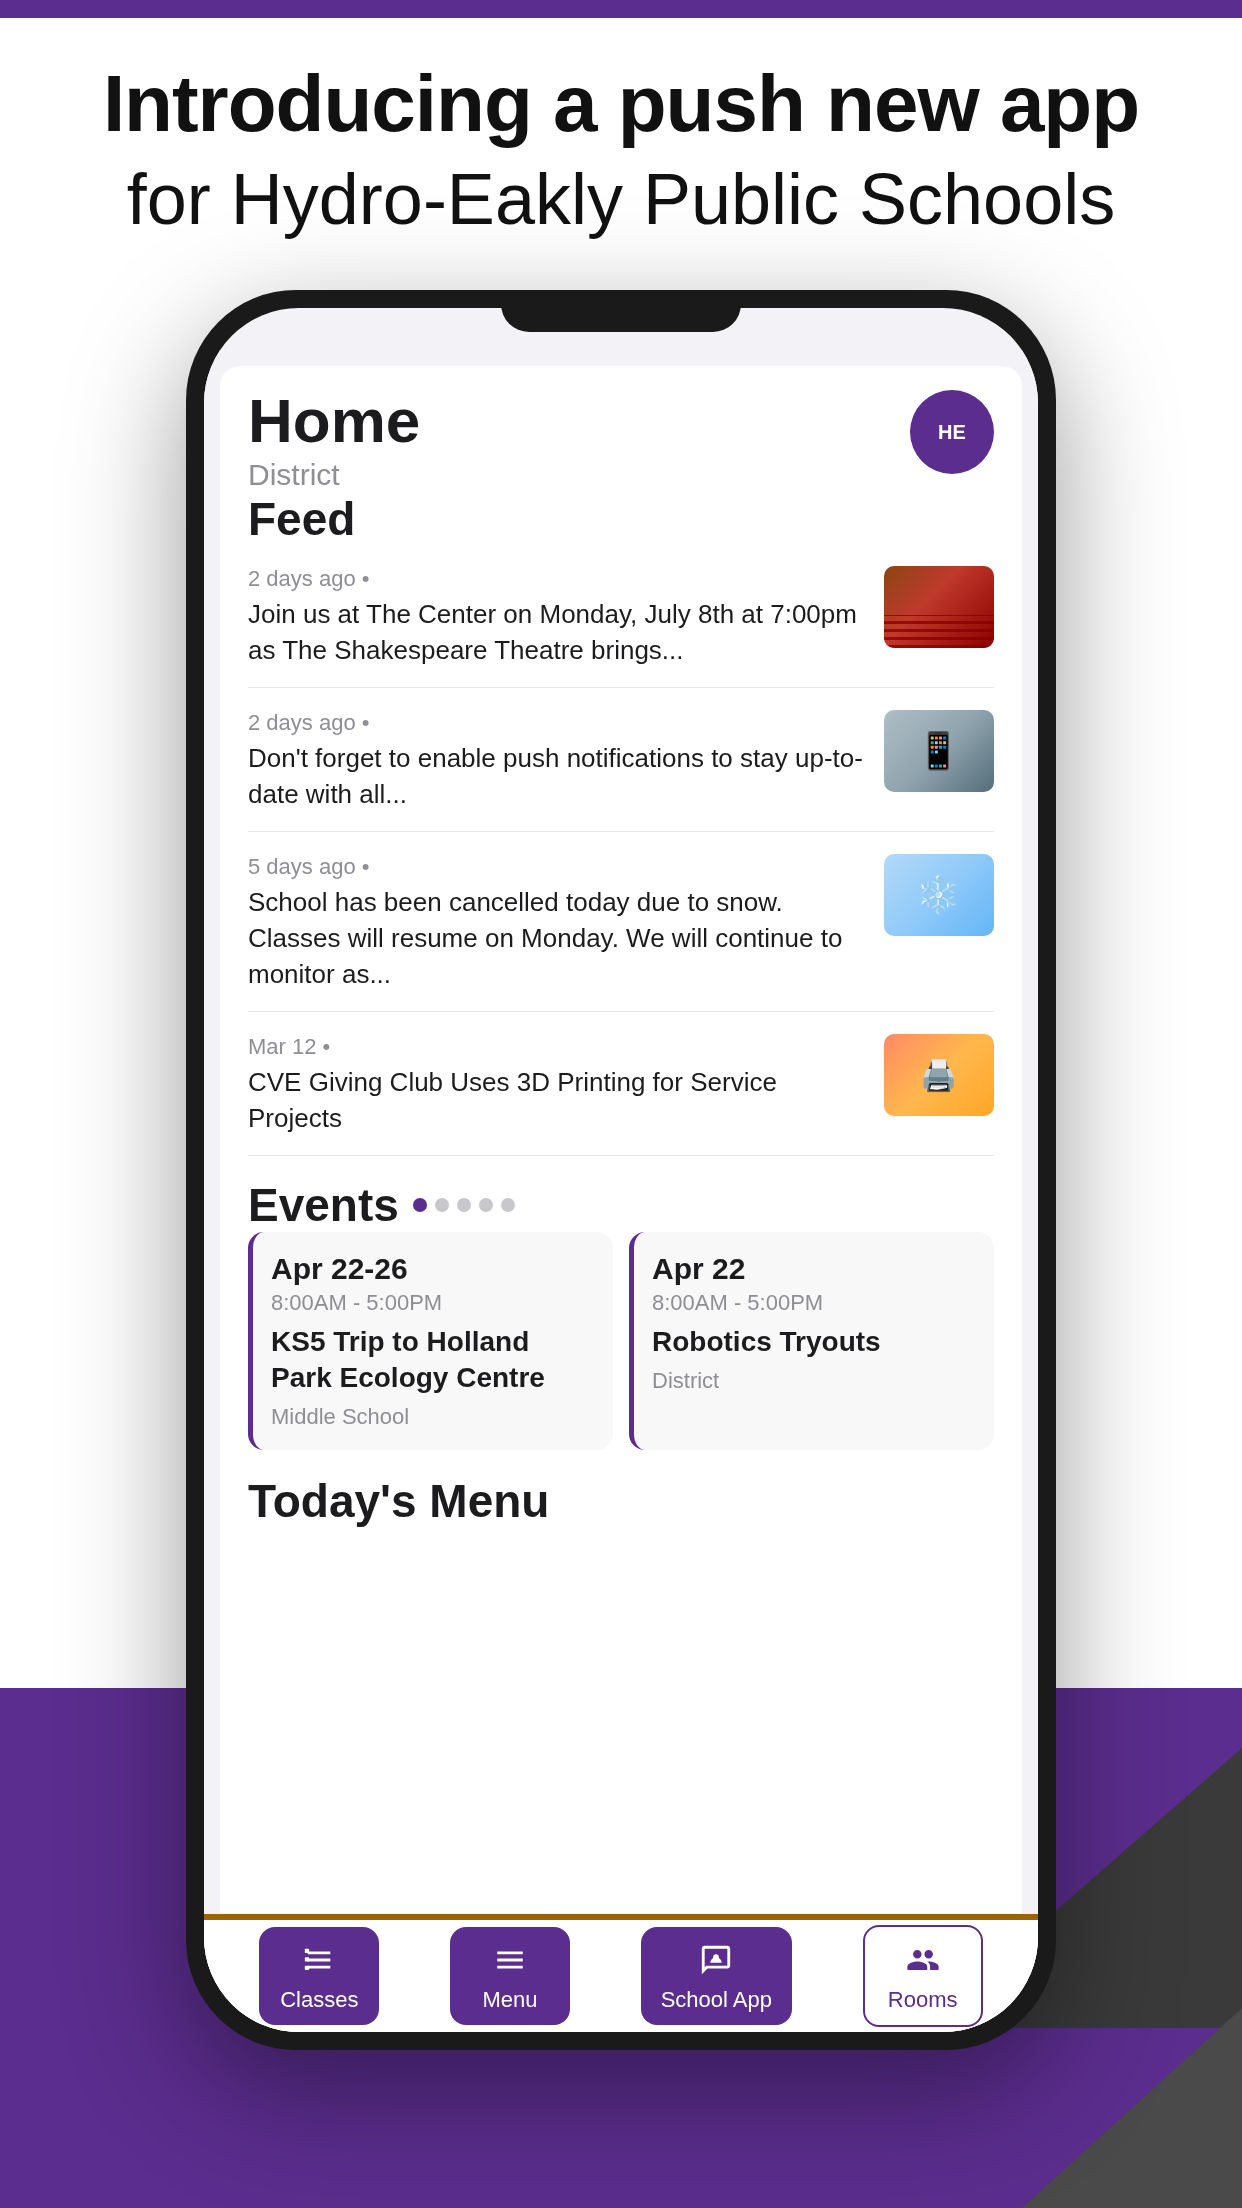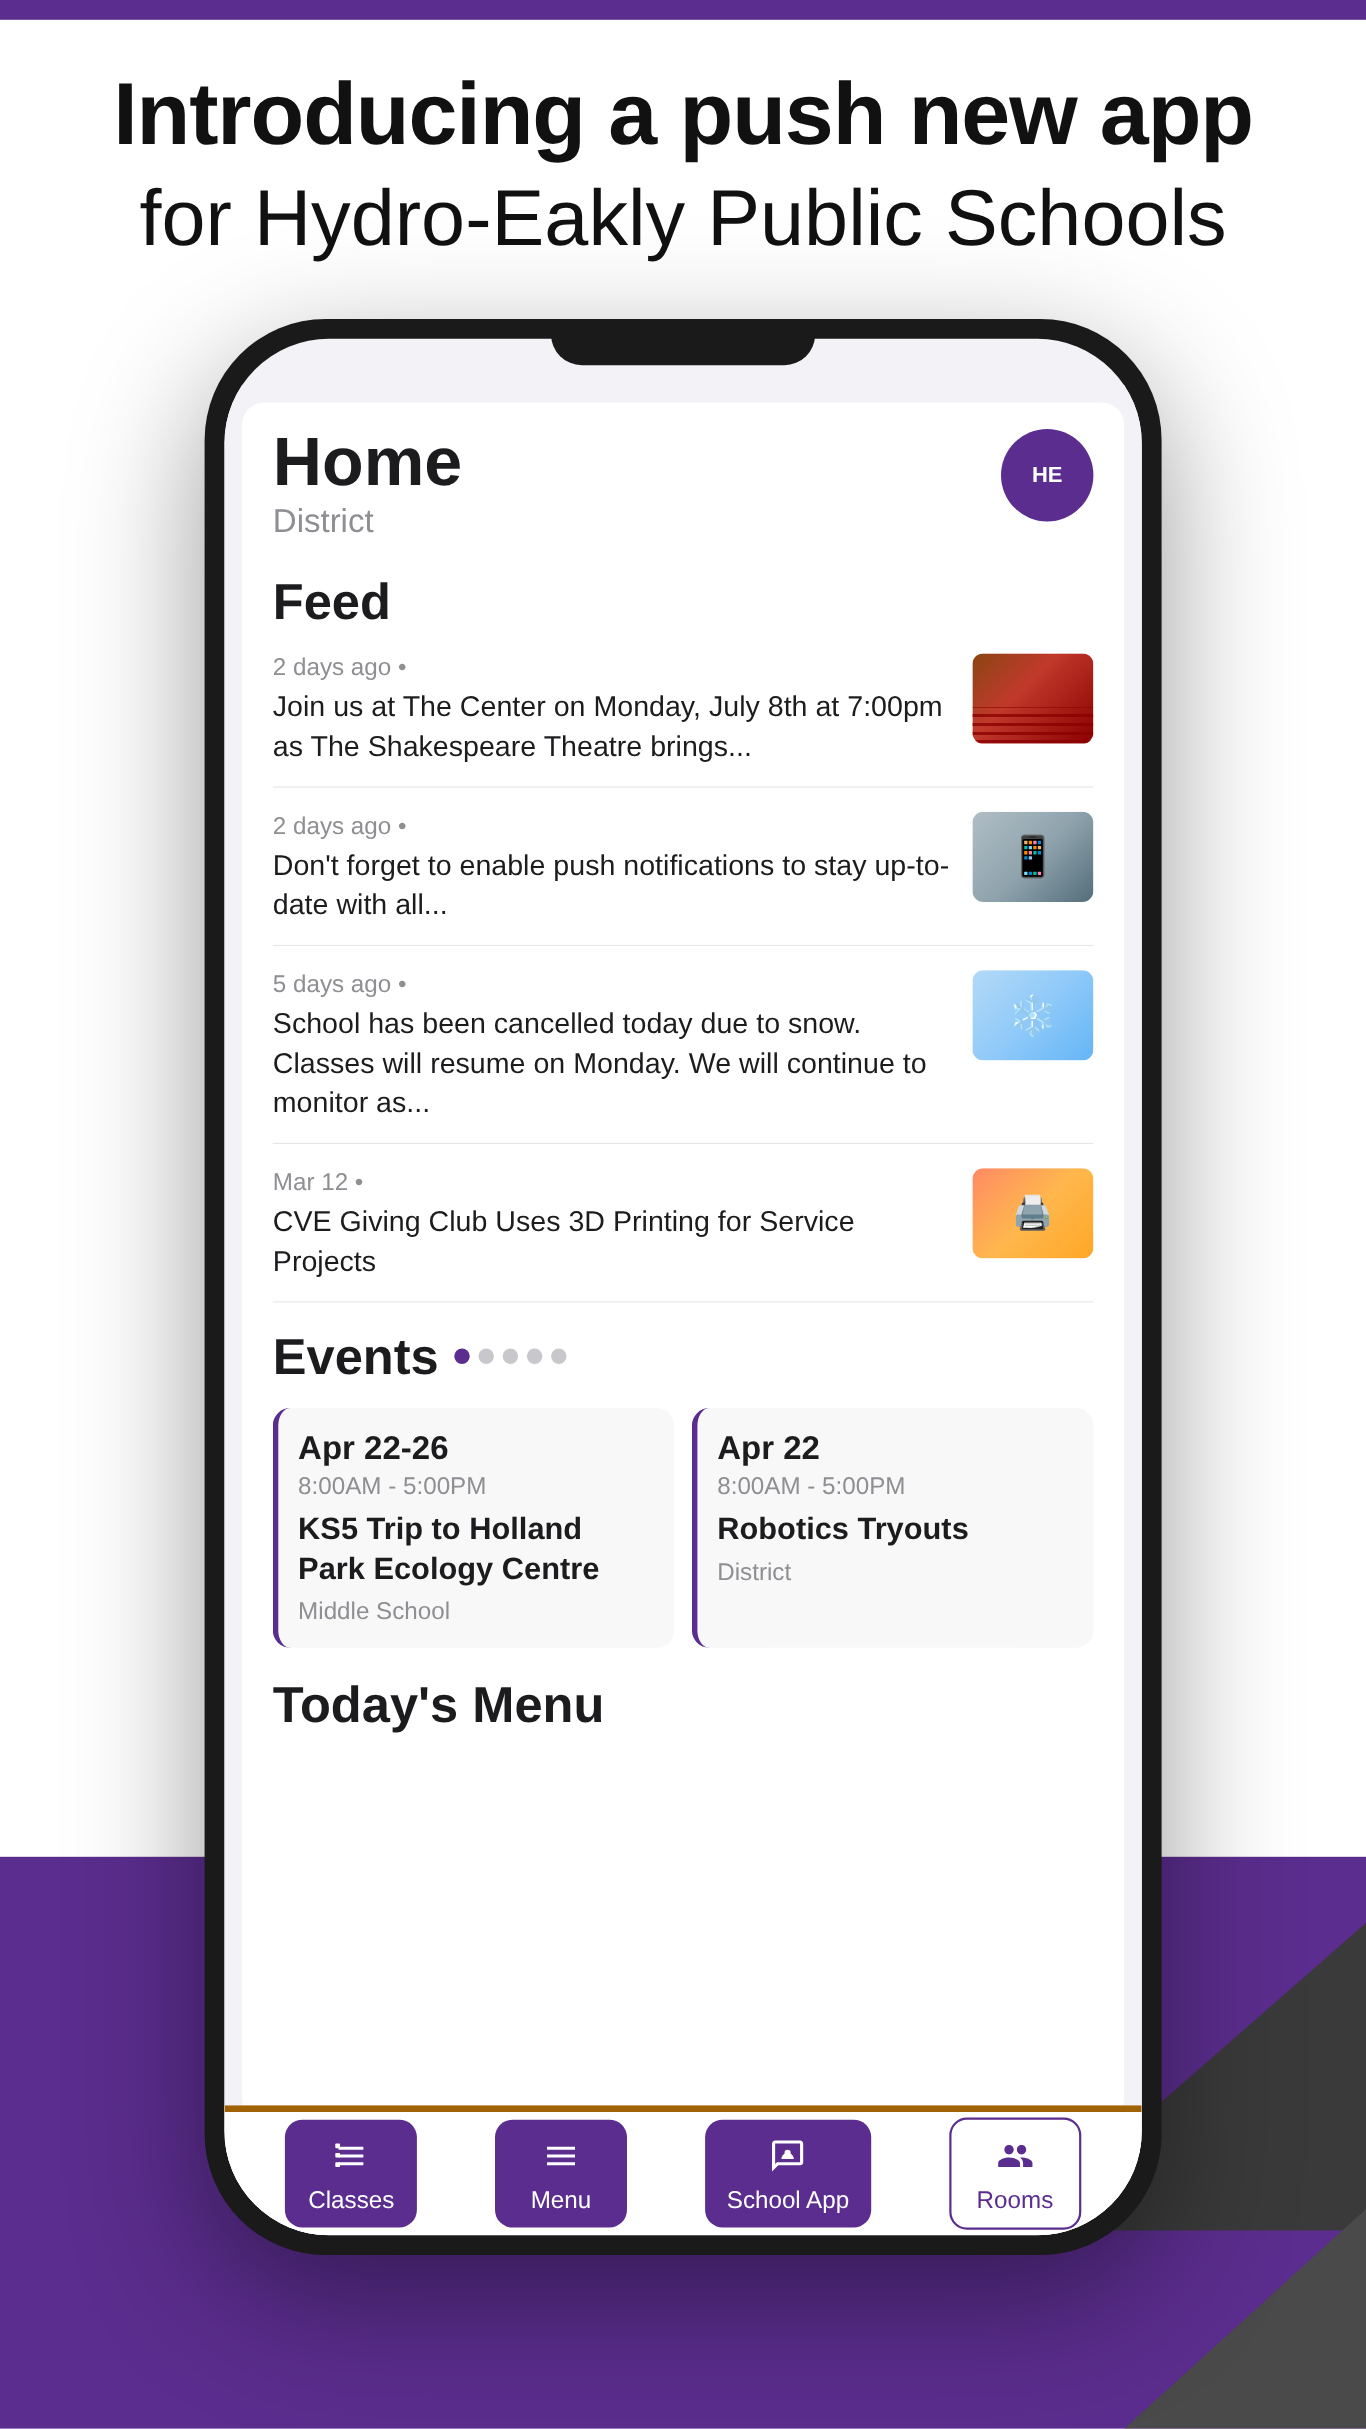--- a/index.html
+++ b/index.html
@@ -131,21 +131,20 @@
       padding: 24px 28px;
       height: calc(100% - 120px);
       overflow: hidden;
     }
 
     
     .home-header {
       display: flex;
       justify-content: space-between;
       align-items: flex-start;
-      margin-bottom: 28px;
     }
 
     .home-title {
       font-size: 62px;
       font-weight: 800;
       color: #1c1c1e;
       line-height: 1;
     }
 
     .home-subtitle {
@@ -272,21 +271,20 @@
       top: 50%; left: 50%;
       transform: translate(-50%, -50%);
       font-size: 30px;
     }
 
     
     .events-header {
       display: flex;
       align-items: center;
       gap: 14px;
-      margin-bottom: 20px;
       margin-top: 4px;
     }
 
     .events-title {
       font-size: 46px;
       font-weight: 800;
       color: #1c1c1e;
     }
 
     .events-dots {

